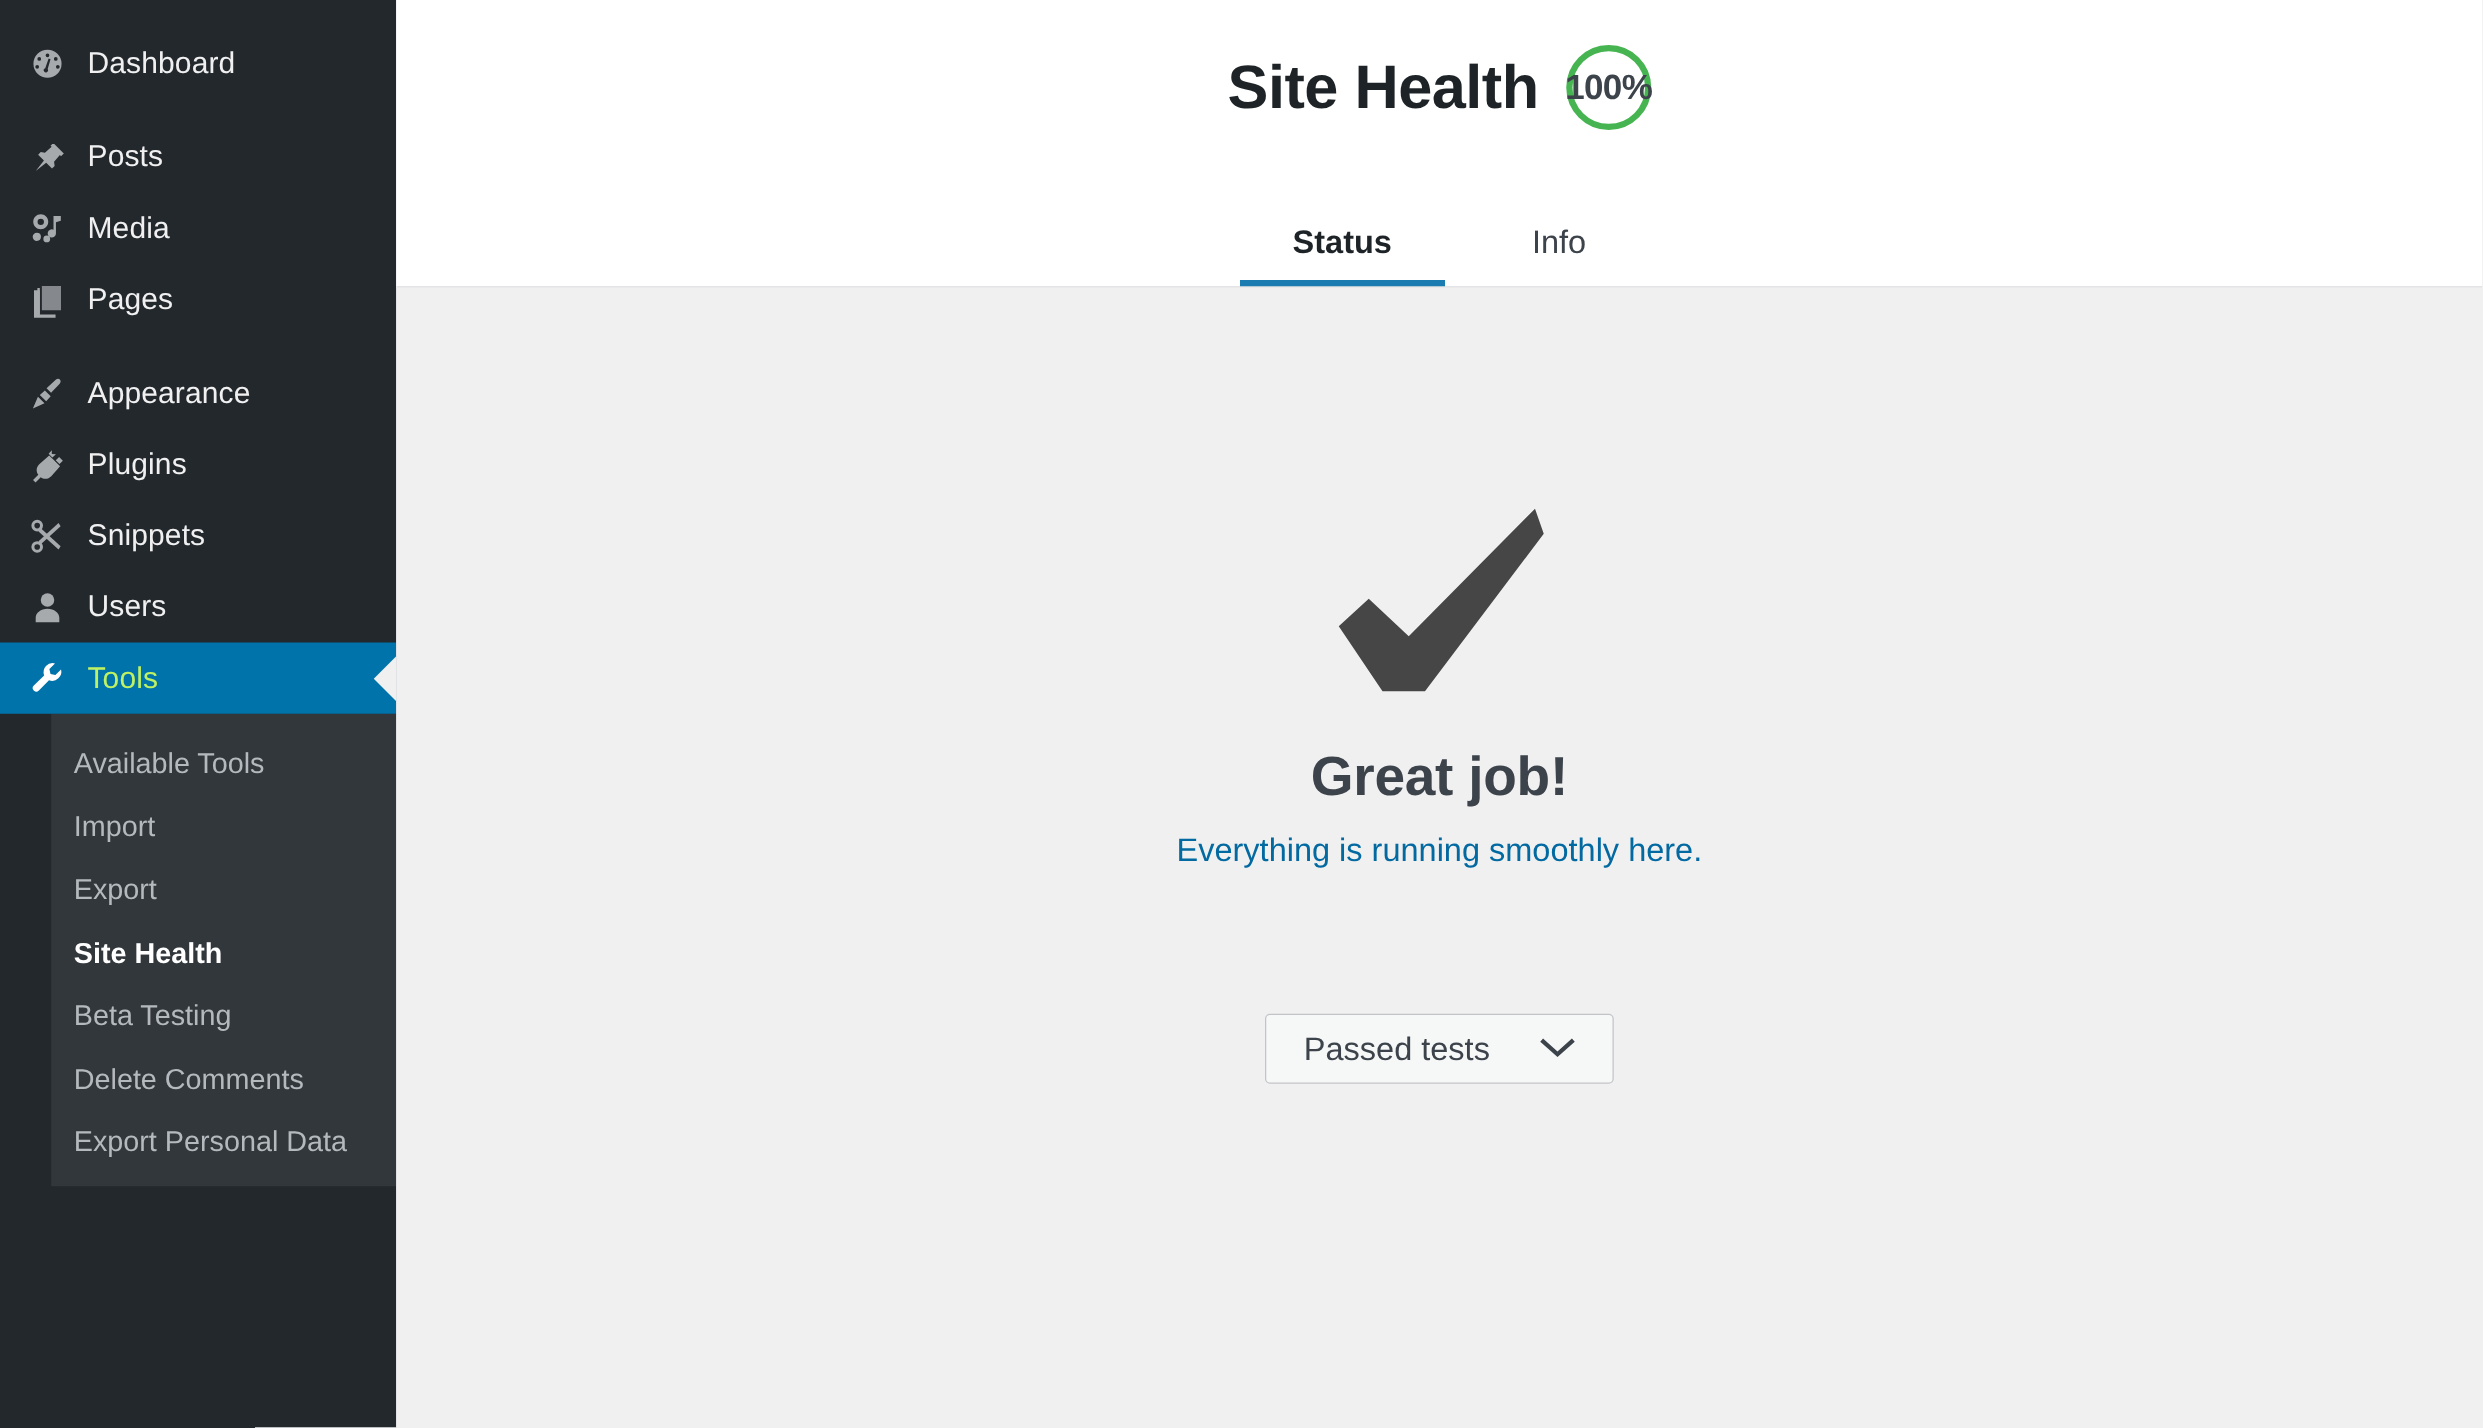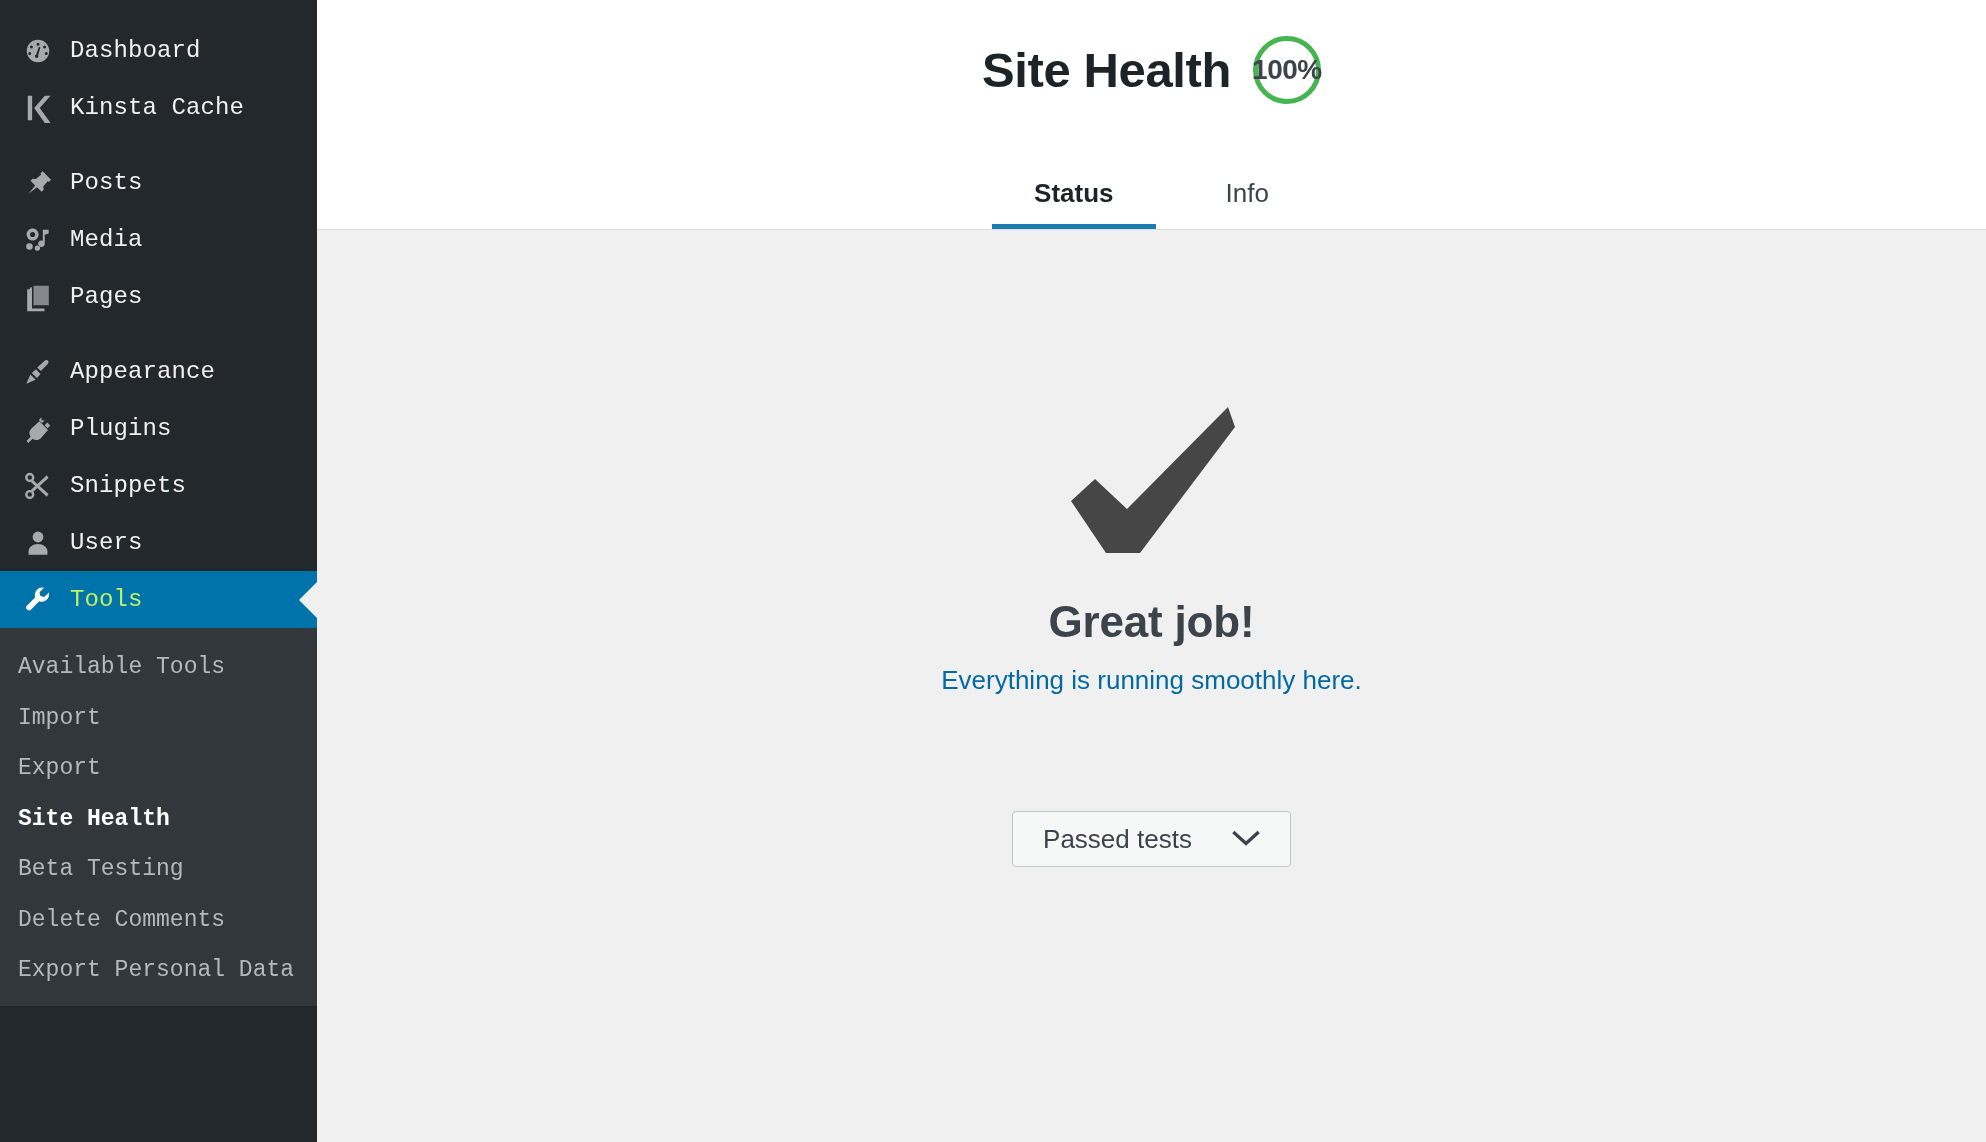--- a/index.html
+++ b/index.html
@@ -12,21 +12,20 @@
   }
   .screen { position:relative; width:1986px; height:1142px; display:flex; }
 
   
   .sidebar {
     position:relative;
     width:317px; height:1142px;
     background:#23282d;
     flex:0 0 317px;
     overflow:hidden;
-    font-family:Liberation Mono, monospace;
   }
   .menu-top { padding-top:22px; }
 
   .menu-item {
     position:relative;
     display:flex; align-items:center;
     height:57px;
     padding-left:14px;
     color:#f0f0f1;
     font-size:24px;
@@ -56,20 +55,21 @@
     transform:translateY(-50%);
     width:0; height:0;
     border-top:18px solid transparent;
     border-bottom:18px solid transparent;
     border-right:18px solid #f0f0f1;
   }
 
   .submenu {
     background:#32373c;
     padding:14px 0 10px 0;
+    margin-left:41px;
   }
   .submenu-item {
     display:block;
     padding:8px 0 8px 18px;
     font-size:23px;
     line-height:1.5;
     color:#b4b9be;
     cursor:pointer;
     white-space:nowrap;
   }
@@ -211,29 +211,20 @@
 
       <div class="menu-item">
         <span class="mi-icon">
           <svg width="30" height="30" viewBox="0 0 20 20" fill="#a7aaad">
             <path d="M10 2.5a7.5 7.5 0 1 0 0 15 7.5 7.5 0 0 0 0-15zm0 2a1 1 0 1 1 0 2 1 1 0 0 1 0-2zM5.6 6.4a1 1 0 1 1 0 2 1 1 0 0 1 0-2zm8.8 0a1 1 0 1 1 0 2 1 1 0 0 1 0-2zM4.5 10.6a1 1 0 1 1 0 2 1 1 0 0 1 0-2zm11 0a1 1 0 1 1 0 2 1 1 0 0 1 0-2zM10.6 7.2l1 .45-1.5 5.2a1.15 1.15 0 1 1-1.3-.5l1.8-5.15z"></path>
           </svg>
         </span>
         <span class="mi-label">Dashboard</span>
       </div>
 
-      <div class="menu-item">
-        <span class="mi-icon">
-          <svg width="28" height="30" viewBox="0 0 20 22" fill="#a7aaad">
-            <rect x="2.5" y="2" width="3.2" height="18"></rect>
-            <path d="M7.2 11 15 2h4.2l-7.9 9 7.9 11H15L7.2 11z"></path>
-          </svg>
-        </span>
-        <span class="mi-label">Kinsta Cache</span>
-      </div>
 
       <div class="menu-sep"></div>
 
       <div class="menu-item">
         <span class="mi-icon">
           <svg width="30" height="30" viewBox="0 0 20 20" fill="#a7aaad">
             <path d="M13.1 2.2 11.6 3.7l.6.6-3.6 3.1-2.2-.3-1.4 1.4 3.1 3.1-4.4 5.6 5.6-4.4 3.1 3.1 1.4-1.4-.3-2.2 3.1-3.6.6.6 1.5-1.5-5.6-5.6z"></path>
           </svg>
         </span>
         <span class="mi-label">Posts</span>

